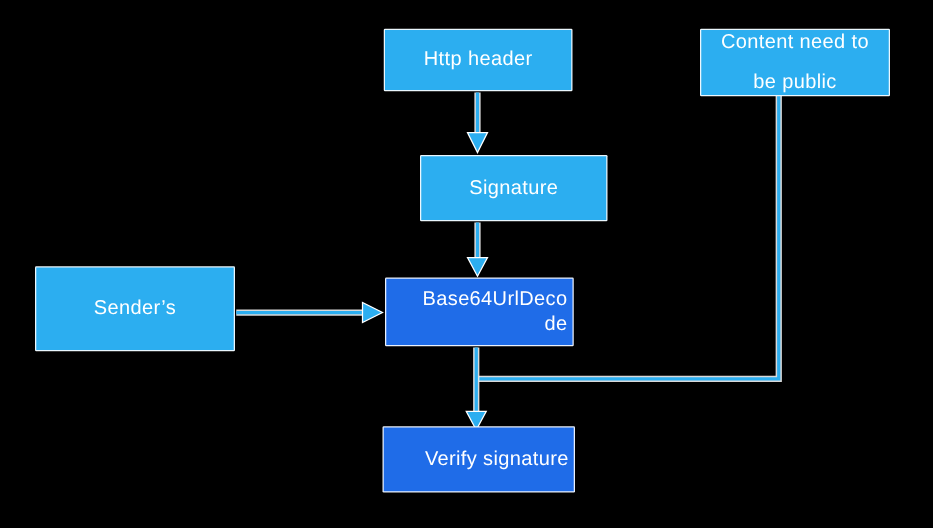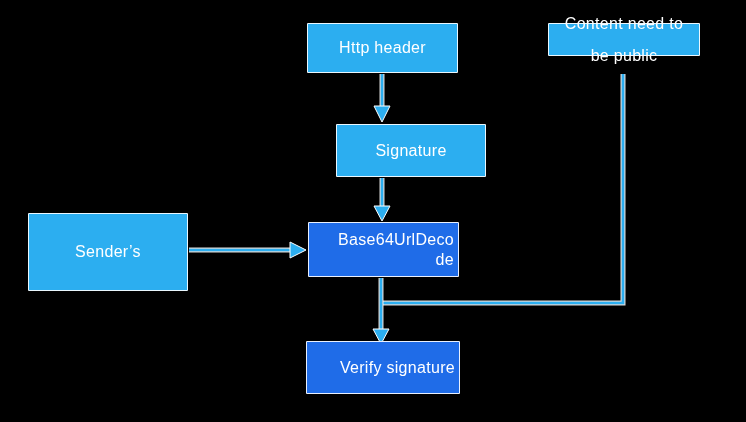--- a/index.html
+++ b/index.html
@@ -29,23 +29,23 @@
     color:var(--text);font-size:16px;line-height:20px;letter-spacing:.3px;
     text-align:center;
     border:1px solid rgba(255,255,255,.9);
     border-radius:1px;
     padding:2px 4px;
   }
   .node.light{background:var(--box-light);}
   .node.dark{background:var(--box-dark);align-items:flex-end;}
   .node span{display:block;}
   #n-http   {left:307px;top:23px; width:151px;height:50px;align-items:center;}
-  #n-content{left:548px;top:23px; width:152px;height:33px;gap:12px;}
+  #n-content{left:560px;top:23px; width:152px;height:54px;gap:12px;}
   #n-sig    {left:308px;top:124px;width:150px;height:53px;margin-left:28px;}
-  #n-sender {left:28px; top:213px;width:160px;height:78px;}
+  #n-sender {left:28px; top:213px;width:160px;height:68px;}
   #n-base64 {left:308px;top:222px;width:151px;height:55px;}
   #n-verify {left:306px;top:341px;width:154px;height:53px;}
 </style>
 </head>
 <body>
 
 <div class="canvas">
 
   <svg class="connectors" width="746" height="422" viewBox="0 0 746 422">
 

